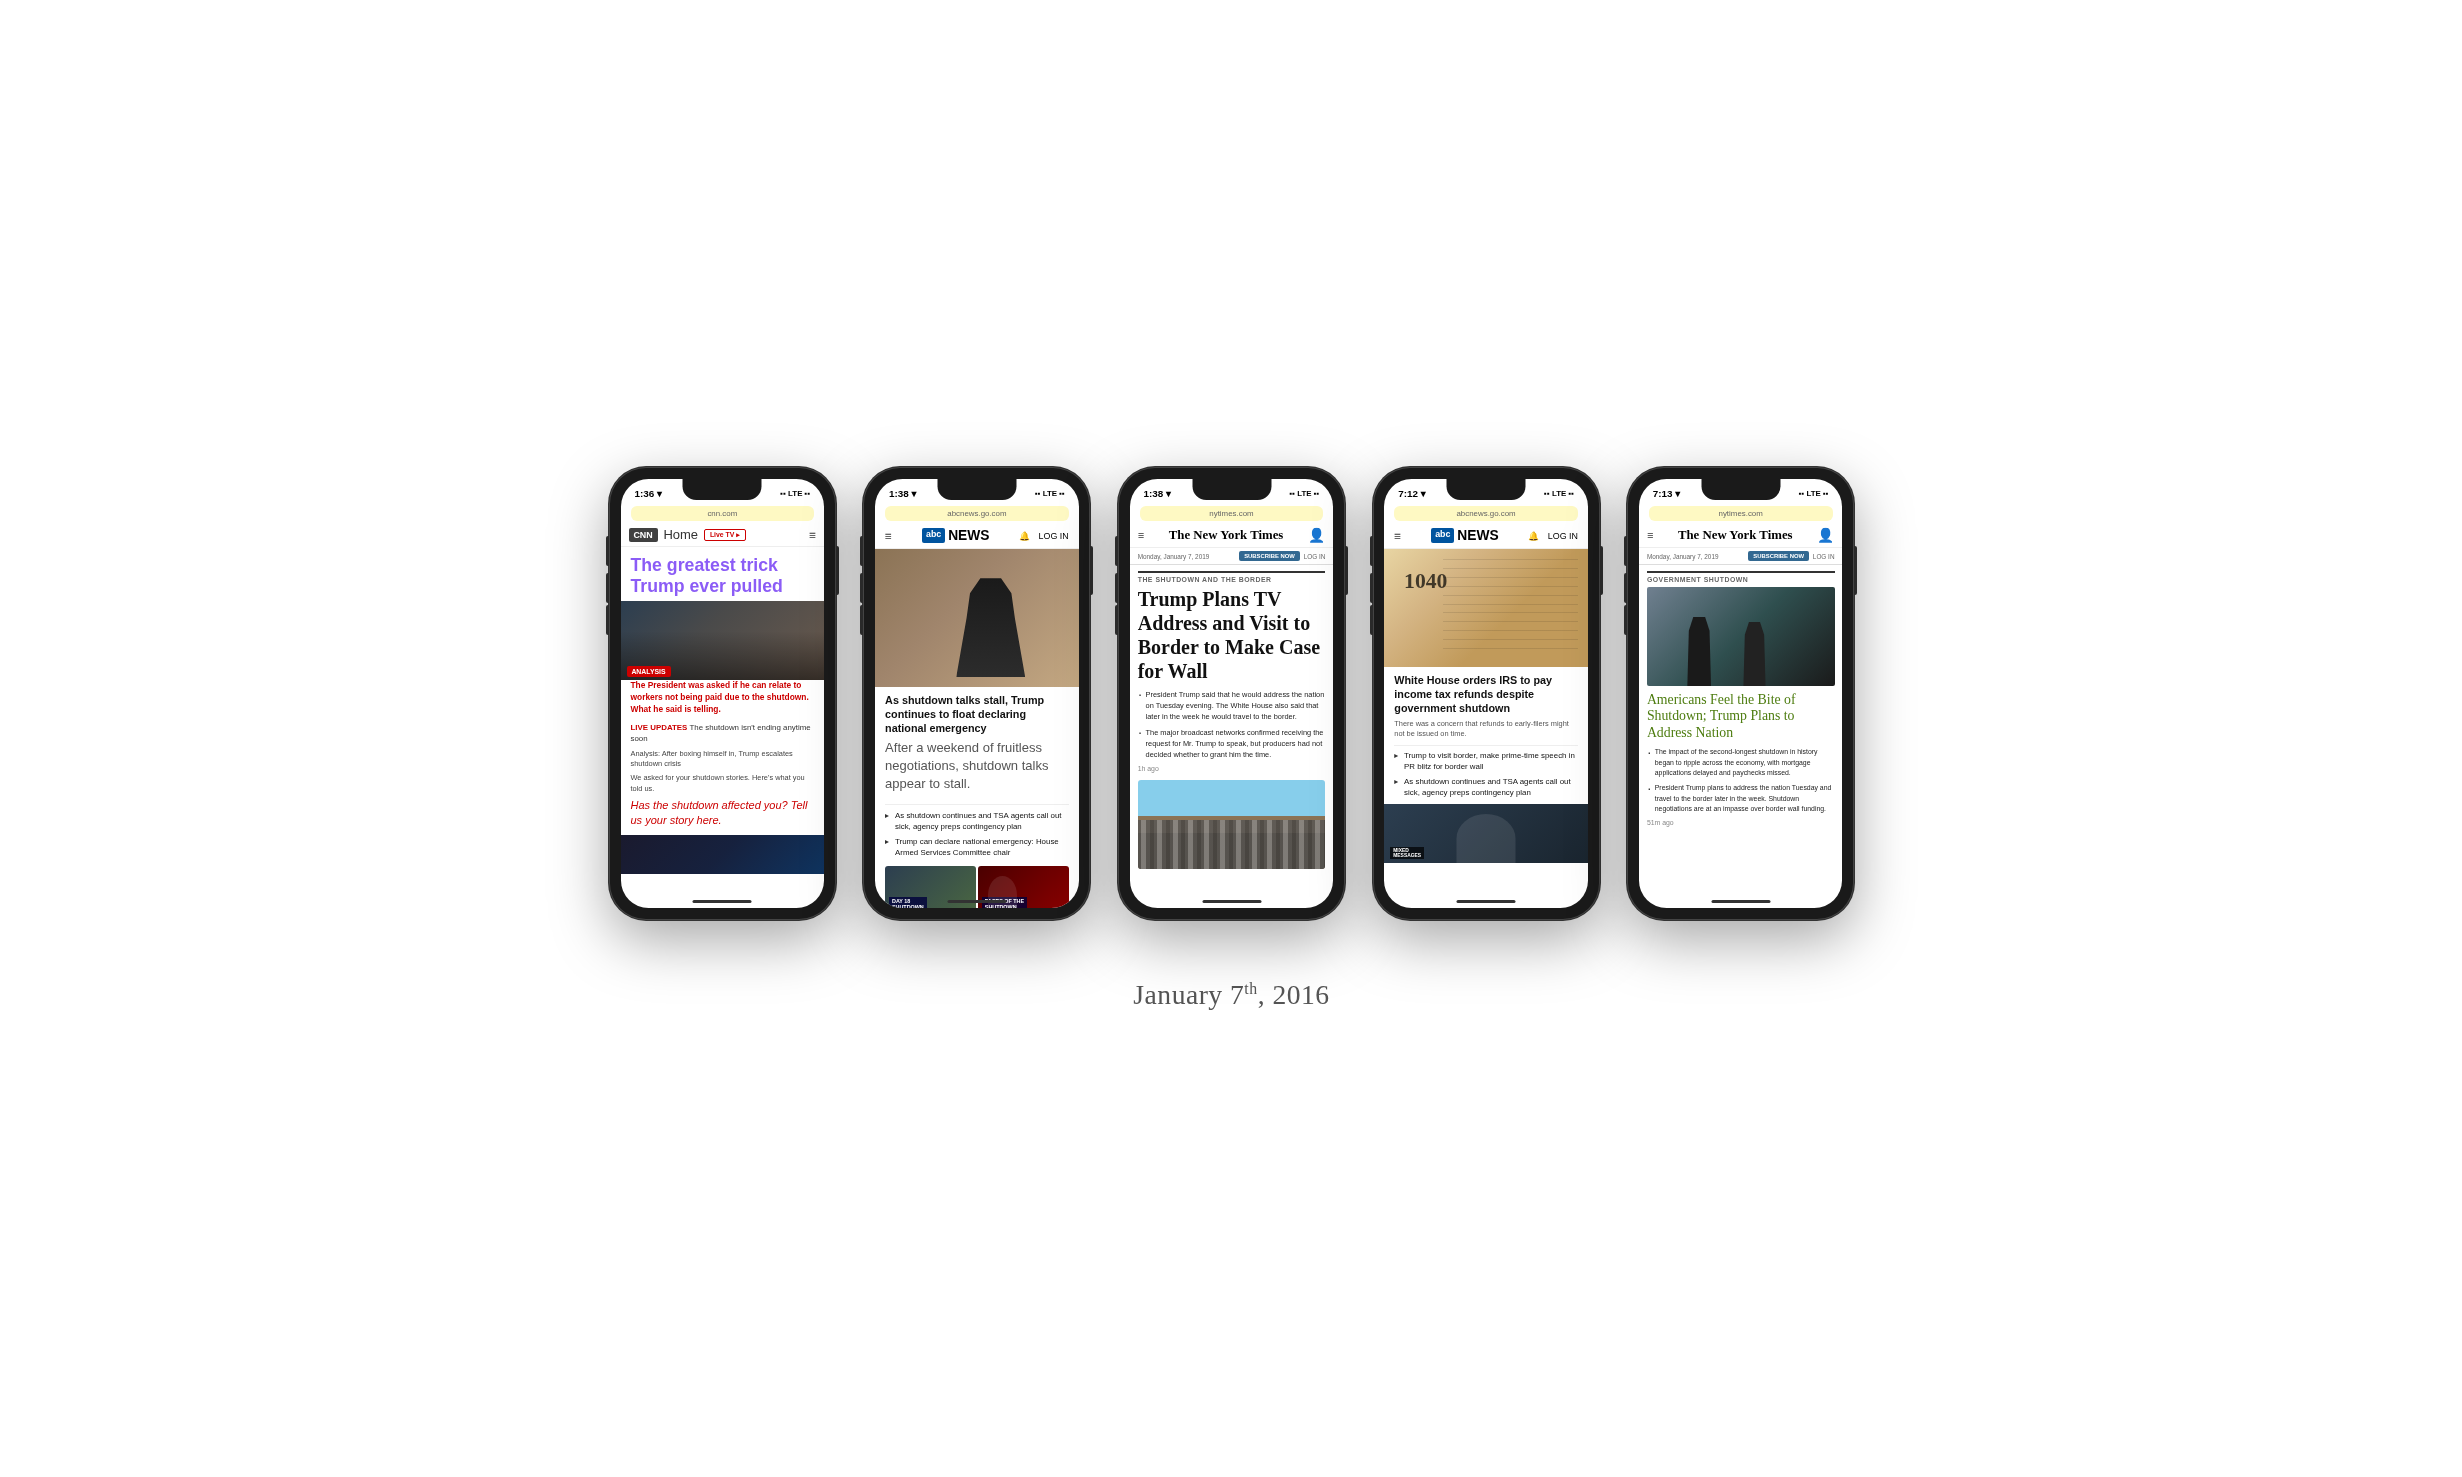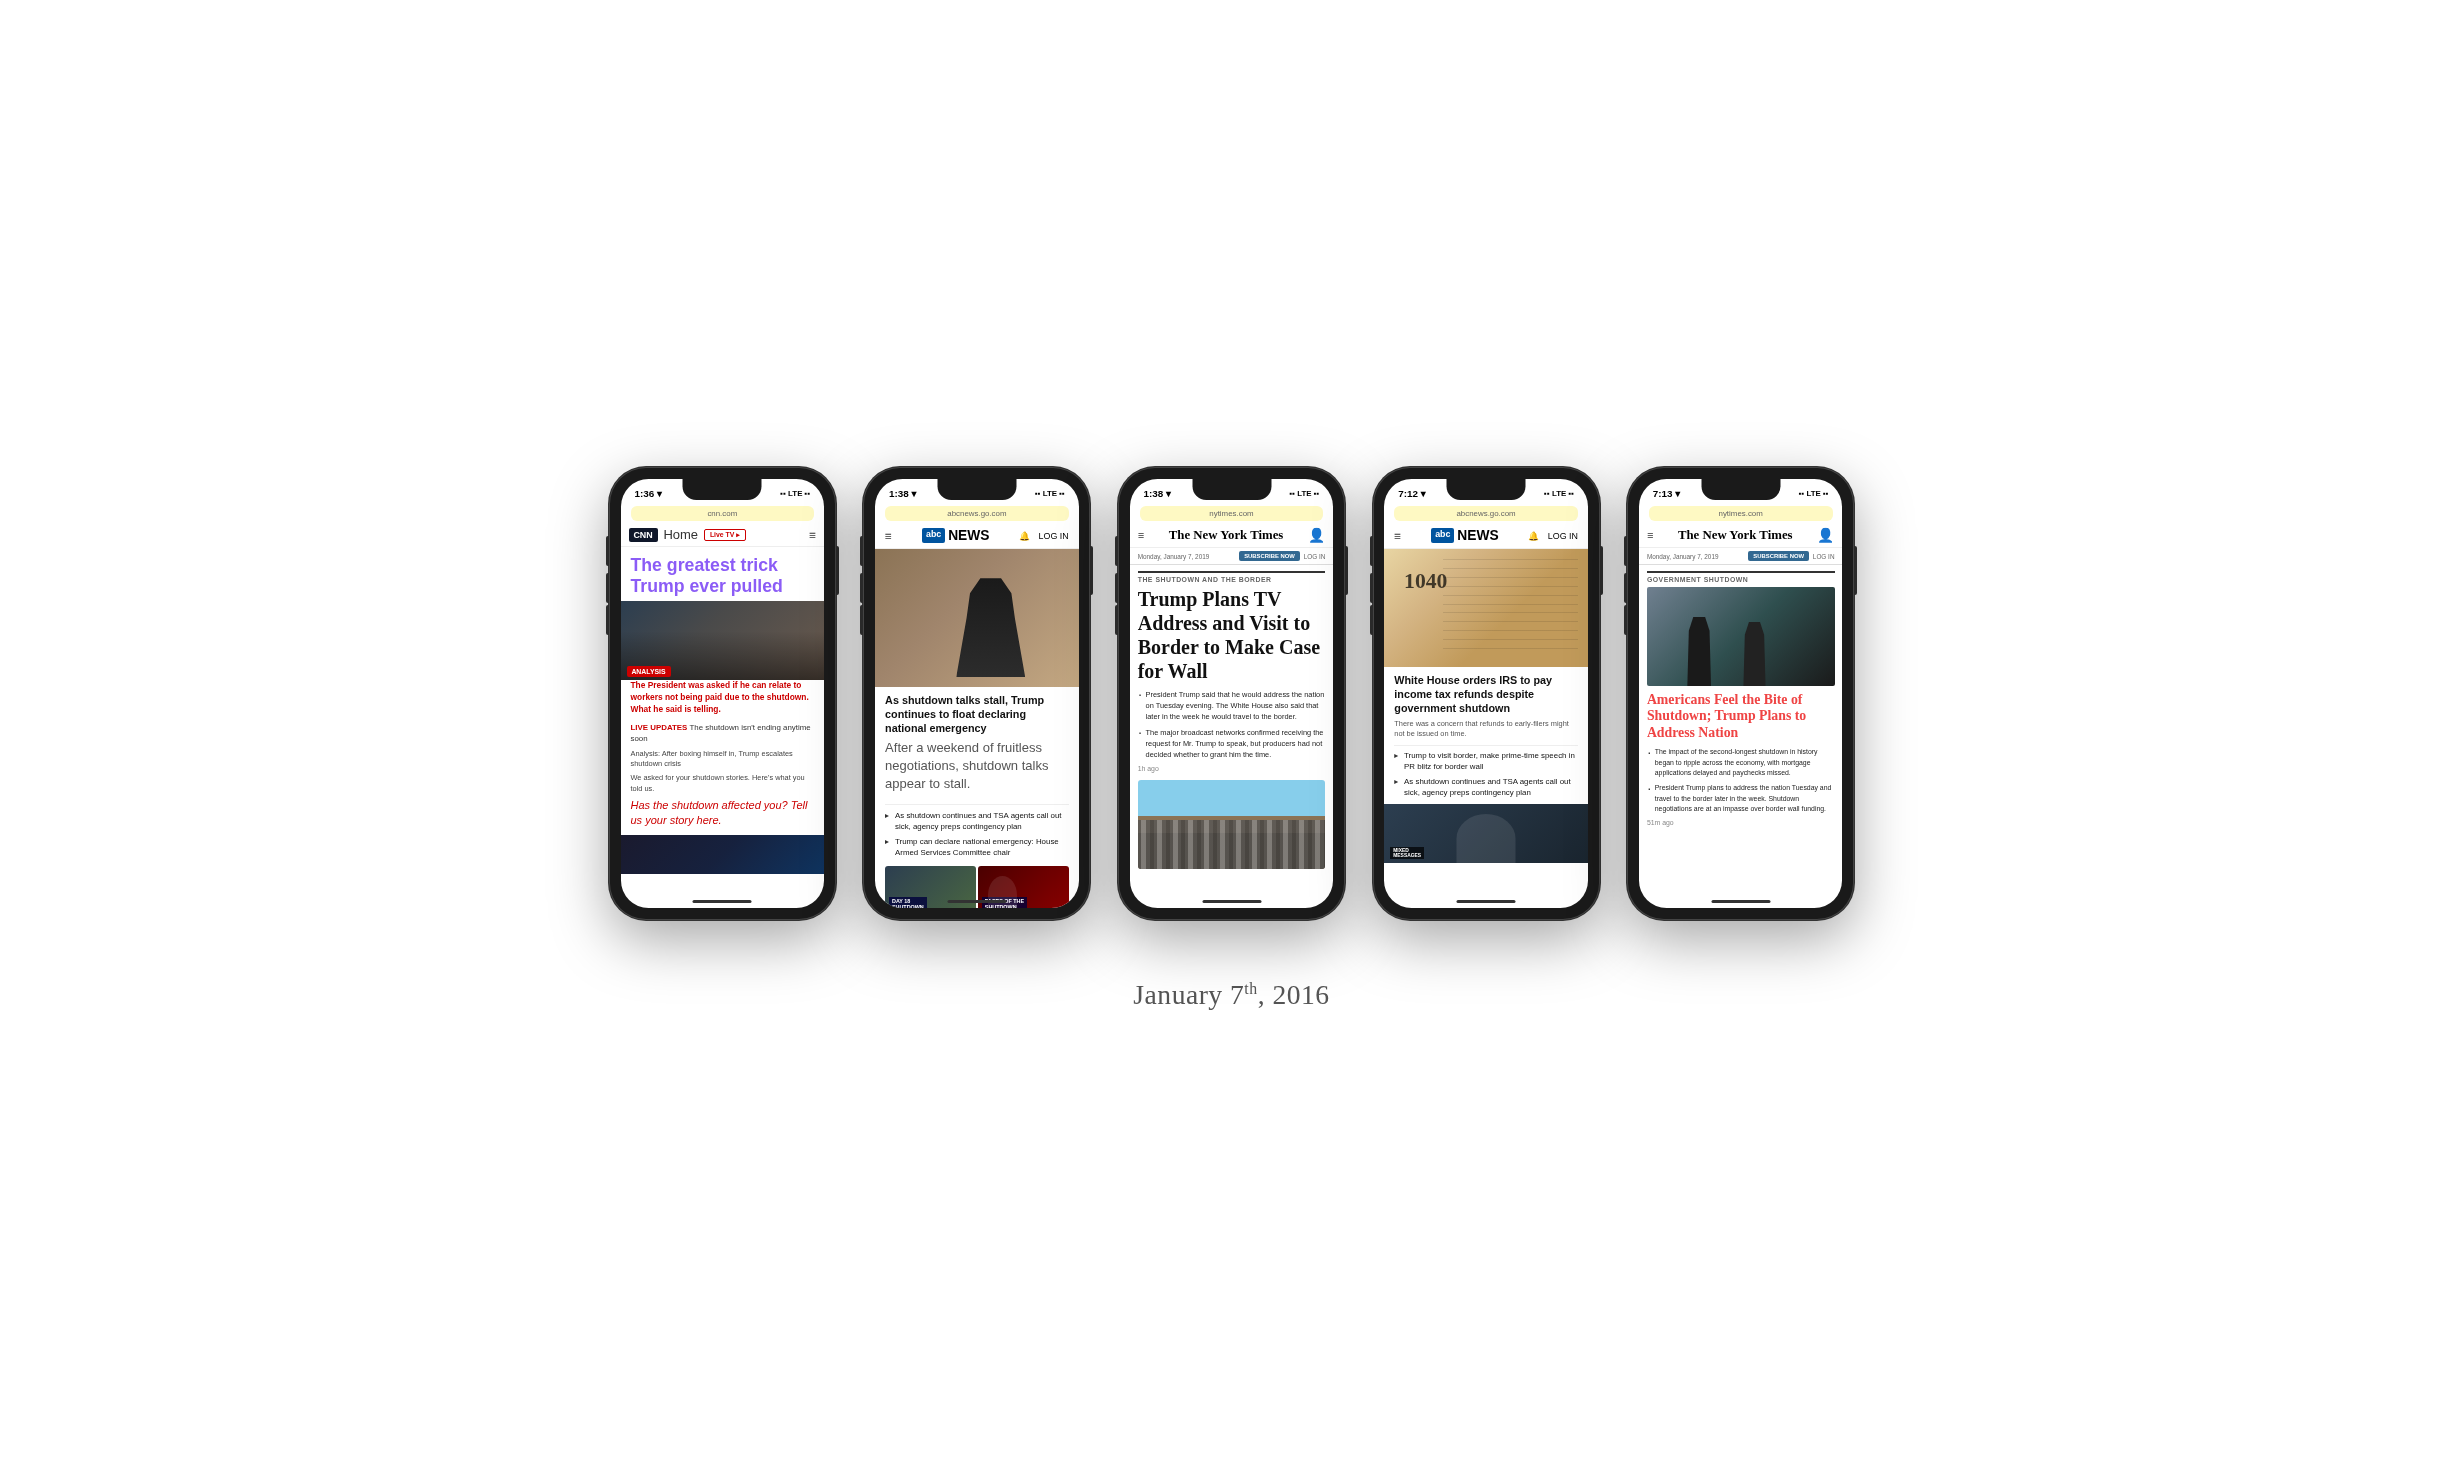--- a/index.html
+++ b/index.html
@@ -89,21 +89,21 @@
     .cnn-nav {
       display: flex;
       align-items: center;
       padding: 3.9px 7.9px;
       background: #fff;
       border-bottom: 1px solid #eee;
       gap: 5.9px;
     }
 
     .cnn-logo {
-      background: #0f172a;
+      background: #404040;
       color: #fff;
       font-size: 8.9px;
       font-weight: 900;
       padding: 2px 4.9px;
       border-radius: 2px;
     }
 
     .cnn-home {
       font-size: 13px;
       color: #333;
@@ -601,22 +601,22 @@
       left: 50%;
       width: 27.6px;
       height: 64px;
       background: #222;
       clip-path: polygon(30% 0%, 70% 0%, 85% 20%, 90% 100%, 10% 100%, 15% 20%);
     }
 
     .nyt2-headline {
       font-family: 'Times New Roman', serif;
       font-size: 13.8px;
-      font-weight: 700;
-      color: #ef4444;
+      font-weight: 400;
+      color: #4d7c0f;
       line-height: 1.2;
       margin-bottom: 5.9px;
     }
 
     .nyt2-bullet {
       font-size: 6.9px;
       color: #222;
       line-height: 1.5;
       margin-bottom: 4.9px;
       padding-left: 7.9px;

